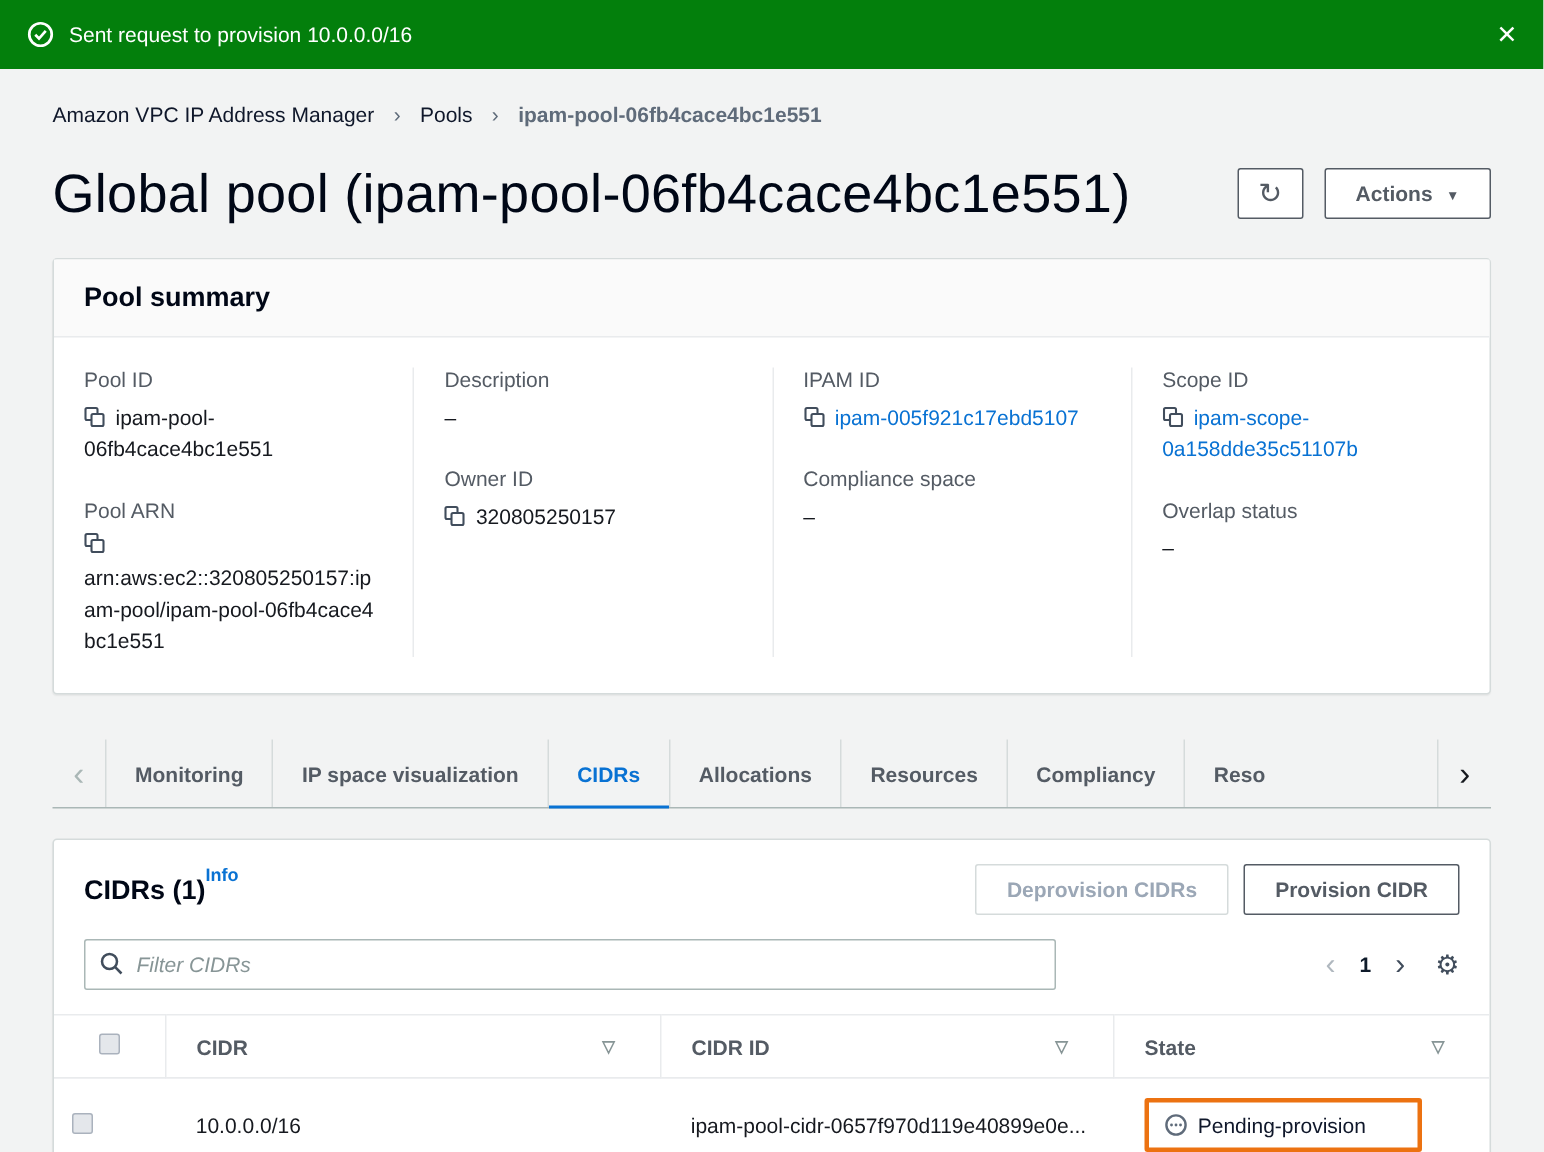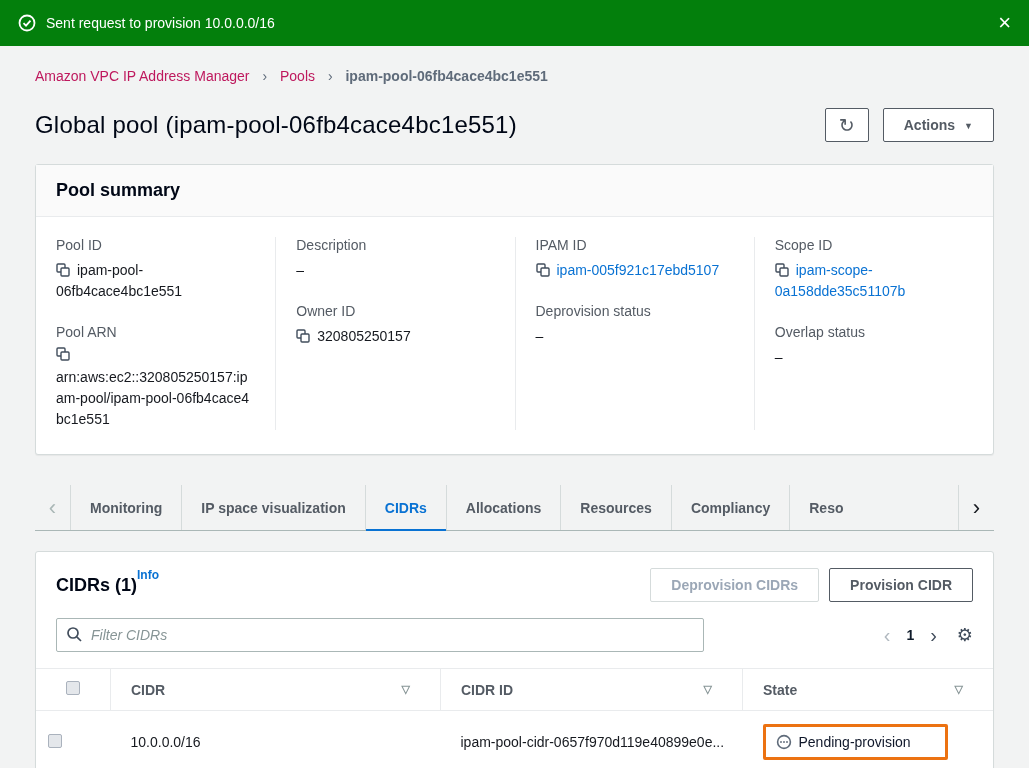--- a/index.html
+++ b/index.html
@@ -23,25 +23,25 @@
   }
   .flash-msg { flex: 1; margin-left: 10px; }
   .flash-close {
     font-size: 22px; line-height: 1; color: #fff; cursor: pointer;
     background: none; border: none; font-family: inherit;
   }
   .check-icon svg { display: block; }
   
   .page { padding: 0 35px; }
   .breadcrumb { margin-top: 22px; font-size: 14px; }
-  .breadcrumb a { color: #be185d; text-decoration: none; cursor: pointer; }
+  .breadcrumb a { color: #0f172a; text-decoration: none; cursor: pointer; }
   .crumb-sep { color: #5f6b7a; padding: 0 9px; }
   .crumb-current { color: #5f6b7a; font-weight: 700; }
   .title-row { display: flex; align-items: center; margin-top: 24px; }
-  h1.page-title { font-size: 24px; font-weight: 400; color: #000716; flex: 1; letter-spacing: 0.2px; }
+  h1.page-title { font-size: 36px; font-weight: 400; color: #000716; flex: 1; letter-spacing: 0.2px; }
   .btn {
     display: inline-flex; align-items: center; justify-content: center;
     height: 34px; background: #fff; border: 1px solid #545b64; border-radius: 2px;
     color: #545b64; font-weight: 700; font-size: 14px; padding: 0 20px;
     font-family: inherit; cursor: pointer;
   }
   .btn-icon { width: 44px; padding: 0; font-size: 19px; font-weight: 400; margin-right: 14px; }
   .btn .caret { font-size: 9px; margin-left: 9px; transform: translateY(1px); }
   .btn-disabled { color: #9ba7b6; border-color: #d5dbdb; cursor: default; }
   
@@ -222,21 +222,21 @@
           <div class="field-value">
             <button class="copy-btn">
               <svg width="14" height="14" viewBox="0 0 14 14" fill="none">
                   <rect x="1" y="1" width="8" height="8" rx="1" stroke="#414d5c" stroke-width="1.4"></rect>
                   <rect x="5" y="5" width="8" height="8" rx="1" stroke="#414d5c" stroke-width="1.4" fill="#fff"></rect>
                 </svg>
             </button><span class="link-text">ipam-005f921c17ebd5107</span>
           </div>
         </div>
         <div class="field">
-          <div class="field-label">Deprovision status</div>
+          <div class="field-label">Compliance space</div>
           <div class="field-value">–</div>
         </div>
       </div>
 
       <div class="summary-col">
         <div class="field">
           <div class="field-label">Scope ID</div>
           <div class="field-value">
             <button class="copy-btn">
               <svg width="14" height="14" viewBox="0 0 14 14" fill="none">

